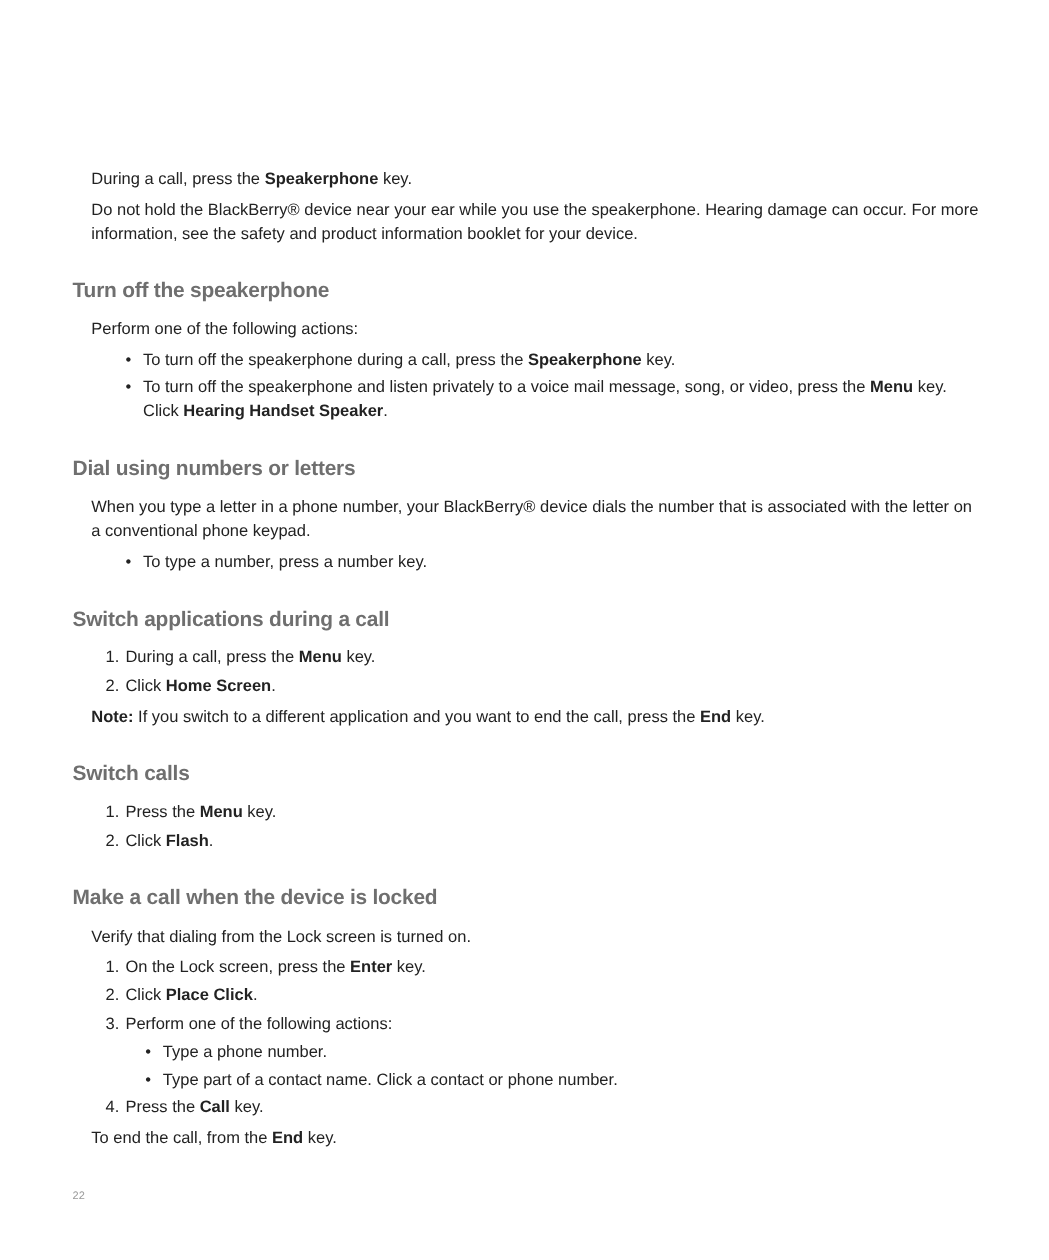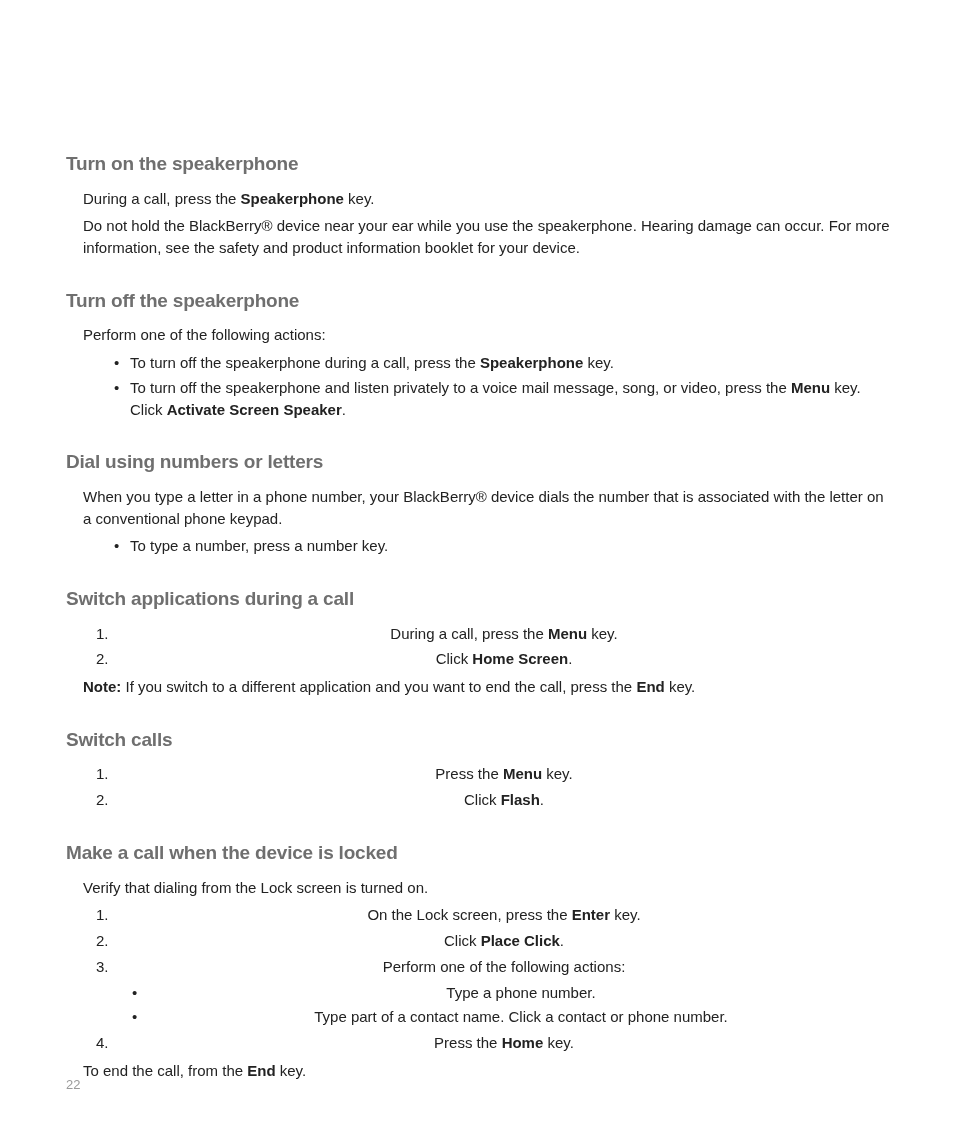--- a/index.html
+++ b/index.html
@@ -55,61 +55,59 @@
     list-style: none;
     margin: 4px 0 6px 0;
     padding: 0 0 0 30px;
     counter-reset: item;
   }
   ol.num > li {
     counter-increment: item;
     position: relative;
     padding-left: 18px;
     margin: 4px 0;
-    text-align: center;
   }
   ol.num > li::before {
     content: counter(item) ".";
     position: absolute;
     left: 0;
     top: 0;
     color: #222;
   }
   ol.num ul.bul {
     padding-left: 34px;
     margin: 4px 0;
   }
   .pagenum {
     position: absolute;
     left: 66px;
     bottom: 50px;
-    font-size: 13px;
+    font-size: 10px;
     color: #9a9a9a;
   }
 </style>
 </head>
 <body>
 <div class="page">
 
 <div class="content">
 
-  <h2 class="first">Turn on the speakerphone</h2>
   <p class="para">
     <span>During a call, press the </span><b>Speakerphone</b><span> key.</span>
   </p>
   <p class="para">Do not hold the BlackBerry® device near your ear while you use the speakerphone. Hearing damage can occur. For more information, see the safety and product information booklet for your device.</p>
 
   <h2 class="tight-top">Turn off the speakerphone</h2>
   <p class="para">Perform one of the following actions:</p>
   <ul class="bul">
     <li>
       <span>To turn off the speakerphone during a call, press the </span><b>Speakerphone</b><span> key.</span>
     </li>
     <li>
-      <span>To turn off the speakerphone and listen privately to a voice mail message, song, or video, press the </span><b>Menu</b><span> key. Click </span><b>Activate Screen Speaker</b><span>.</span>
+      <span>To turn off the speakerphone and listen privately to a voice mail message, song, or video, press the </span><b>Menu</b><span> key. Click </span><b>Hearing Handset Speaker</b><span>.</span>
     </li>
   </ul>
 
   <h2 class="tight-top">Dial using numbers or letters</h2>
   <p class="para">When you type a letter in a phone number, your BlackBerry® device dials the number that is associated with the letter on a conventional phone keypad.</p>
   <ul class="bul">
     <li>To type a number, press a number key.</li>
   </ul>
 
   <h2 class="tight-top">Switch applications during a call</h2>
@@ -145,21 +143,21 @@
       <span>Click </span><b>Place Click</b><span>.</span>
     </li>
     <li>
       <span>Perform one of the following actions:</span>
       <ul class="bul">
         <li>Type a phone number.</li>
         <li>Type part of a contact name. Click a contact or phone number.</li>
       </ul>
     </li>
     <li>
-      <span>Press the </span><b>Home</b><span> key.</span>
+      <span>Press the </span><b>Call</b><span> key.</span>
     </li>
   </ol>
   <p class="para">
     <span>To end the call, from the </span><b>End</b><span> key.</span>
   </p>
 
 </div>
 
 <div class="pagenum">22</div>
 

